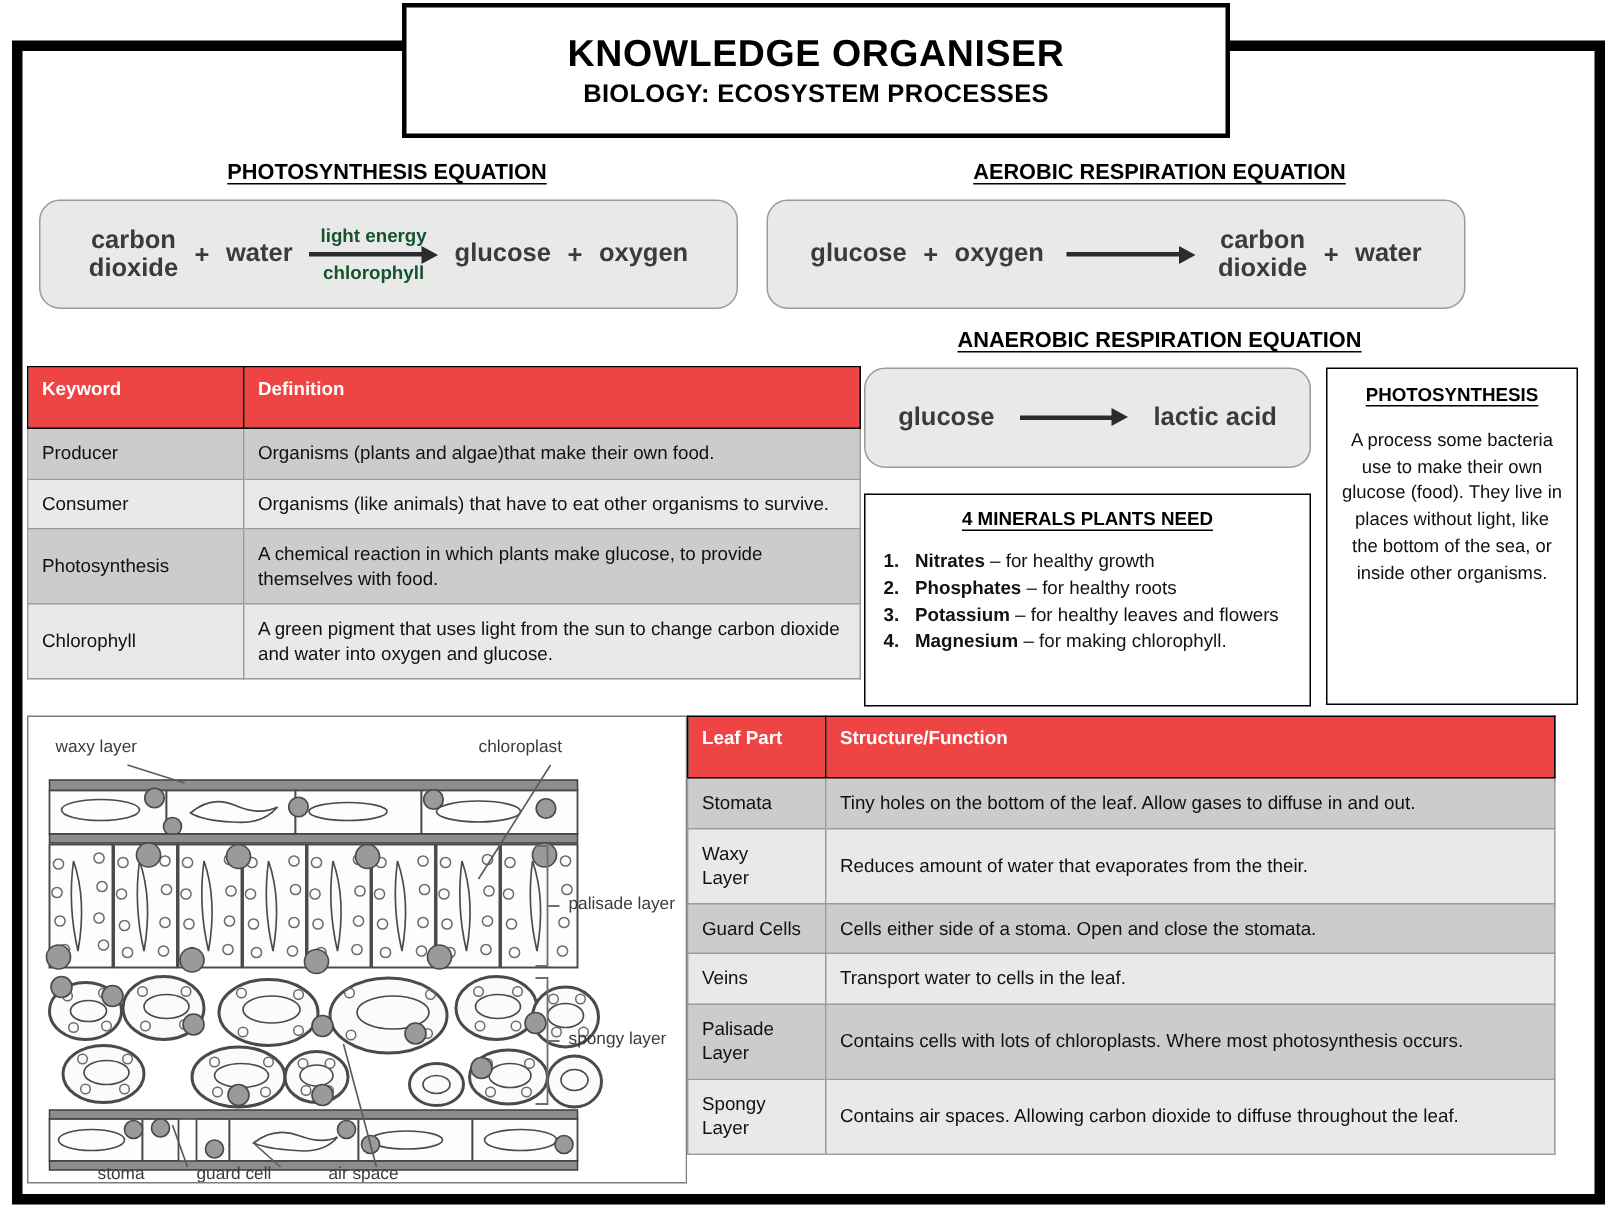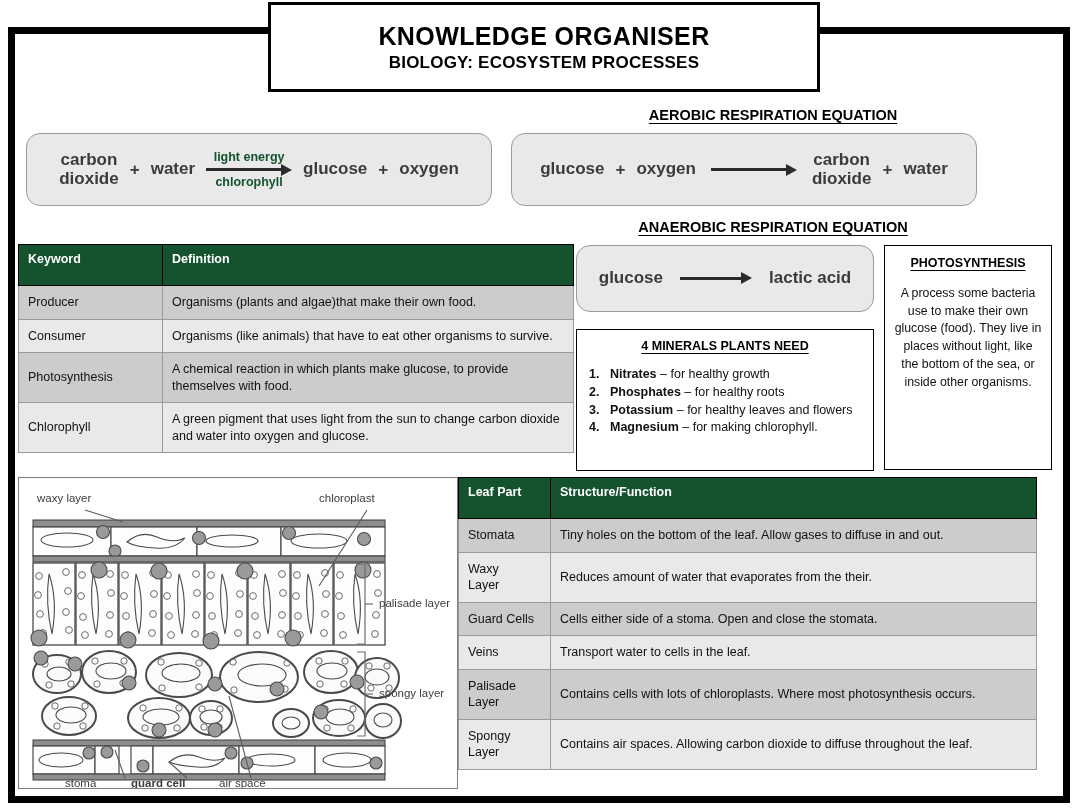--- a/index.html
+++ b/index.html
@@ -192,21 +192,21 @@
   }
 
   
   .dtable {
     position: absolute;
     border-collapse: collapse;
     table-layout: fixed;
     background: #fff;
   }
   .dtable th {
-    background: #14532d;
+    background: #ef4444;
     color: #ffffff;
     font-size: 12.5px;
     font-weight: bold;
     text-align: left;
     padding: 7px 9px 19px 9px;
     vertical-align: top;
     border: 1px solid #000;
   }
   .dtable td {
     font-size: 12.5px;
@@ -278,20 +278,21 @@
 
   <div class="outer-frame"></div>
 
   <div class="title-box">
     <div class="title-main">KNOWLEDGE ORGANISER</div>
     <div class="title-sub">BIOLOGY: ECOSYSTEM PROCESSES</div>
   </div>
 
   <div class="content">
 
+    <div class="section-head" style="left:10px; top:80px; width:480px;">PHOTOSYNTHESIS EQUATION</div>
 
     <div class="eq-box" style="left:18px; top:106px; width:466px; height:73px;">
       <div class="eq-row">
         <span class="eq-term">carbon
 dioxide</span>
         <span class="eq-plus">+</span>
         <span class="eq-term">water</span>
         <span class="arrow-stack">
           <span class="arrow-over">light energy</span>
           <span class="arrow-line">
@@ -653,21 +654,21 @@
           <path d="M338 174 L 346 174 L 346 258 L 338 258"></path>
           <path d="M346 216 L 354 216"></path>
         </g>
       </svg>
 
       <span class="leaf-label" style="left:18px; top:14px;">waxy layer</span>
       <span class="leaf-label" style="left:300px; top:14px;">chloroplast</span>
       <span class="leaf-label" style="left:360px; top:119px;">palisade layer</span>
       <span class="leaf-label" style="left:360px; top:209px;">spongy layer</span>
       <span class="leaf-label" style="left:46px; top:299px;">stoma</span>
-      <span class="leaf-label" style="left:112px; top:299px;font-weight:bold;">guard cell</span>
+      <span class="leaf-label" style="left:112px; top:299px;">guard cell</span>
       <span class="leaf-label" style="left:200px; top:299px;">air space</span>
     </div>
 
     <table class="dtable" style="left:450px; top:450px; width:578px;">
       <colgroup>
           <col style="width:92px">
           <col style="width:486px">
         </colgroup>
       <thead>
         <tr>

